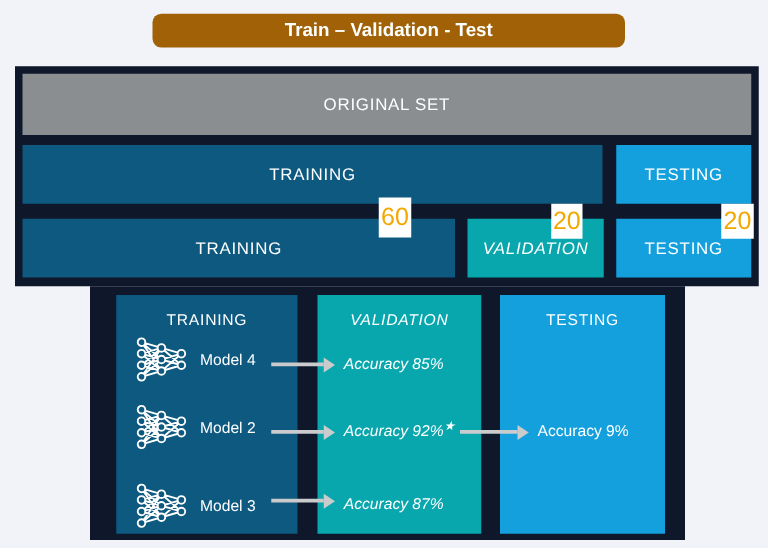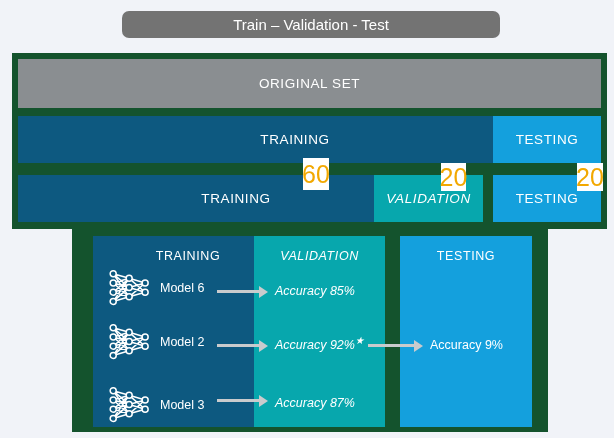--- a/index.html
+++ b/index.html
@@ -5,41 +5,41 @@
   html,body { margin:0; padding:0; }
   body {
     width:614px; height:438px;
     background:#f1f3f8;
     font-family:"Liberation Sans", sans-serif;
     position:relative;
     overflow:hidden;
   }
   .pill {
     position:absolute; left:122px; top:11px; width:378px; height:27px;
-    background:#737373; border-radius:7px;
-    color:#ffffff; font-weight:normal; font-size:15px;
+    background:#a16207; border-radius:7px;
+    color:#ffffff; font-weight:bold; font-size:15px;
     display:flex; align-items:center; justify-content:center;
   }
-  .card { position:absolute; background:#14532d; }
+  .card { position:absolute; background:#0f172a; }
   #card-top { left:12px; top:53px; width:595px; height:176px; }
   #card-bottom { left:72px; top:229px; width:476px; height:203px; }
 
   .block {
     position:absolute;
     display:flex; align-items:center; justify-content:center;
     color:#ffffff; font-size:13.5px; letter-spacing:0.6px;
   }
   .gray { background:#8a8e91; }
-  .dark { background:#0d5980;padding-left:45px; }
+  .dark { background:#0d5980; }
   .teal { background:#07a7ad;font-style:italic; }
   .blue { background:#14a0dd; }
 
   .pct {
     position:absolute; background:#ffffff;
-    color:#f2a800; font-size:25px;
+    color:#f2a800; font-size:20px;
     display:flex; align-items:center; justify-content:center;
     z-index:3;
   }
 
   .col { position:absolute; top:7px; height:191px; color:#ffffff; }
   .col-title {
     position:absolute; top:13px; left:0; right:0;
     text-align:center; font-size:12.5px; letter-spacing:0.6px;
   }
   .model-row {
@@ -115,21 +115,21 @@
             <circle cx="5" cy="16" r="3.6" fill="#0d5980"></circle>
             <circle cx="5" cy="27" r="3.6" fill="#0d5980"></circle>
             <circle cx="5" cy="38" r="3.6" fill="#0d5980"></circle>
           <circle cx="24" cy="10.5" r="3.6" fill="#0d5980"></circle>
             <circle cx="24" cy="21.5" r="3.6" fill="#0d5980"></circle>
             <circle cx="24" cy="32.5" r="3.6" fill="#0d5980"></circle>
           <circle cx="43" cy="16" r="3.6" fill="#0d5980"></circle>
             <circle cx="43" cy="27" r="3.6" fill="#0d5980"></circle>
         </g>
       </svg>
-      <span class="model-label">Model 6</span>
+      <span class="model-label">Model 4</span>
     </div>
 
     <div class="model-row" style="top:87px;">
       <svg class="nn-icon" width="42" height="38" viewBox="0 0 50 44">
         <g stroke="#ffffff" stroke-width="1.8" fill="none">
           <path d="M5 5 L24 10.5 M5 5 L24 21.5 M5 5 L24 32.5 M5 16 L24 10.5 M5 16 L24 21.5 M5 16 L24 32.5 M5 27 L24 10.5 M5 27 L24 21.5 M5 27 L24 32.5 M5 38 L24 10.5 M5 38 L24 21.5 M5 38 L24 32.5 M24 10.5 L43 16 M24 10.5 L43 27 M24 21.5 L43 16 M24 21.5 L43 27 M24 32.5 L43 16 M24 32.5 L43 27"></path>
           <circle cx="5" cy="5" r="3.6" fill="#0d5980"></circle>
             <circle cx="5" cy="16" r="3.6" fill="#0d5980"></circle>
             <circle cx="5" cy="27" r="3.6" fill="#0d5980"></circle>
             <circle cx="5" cy="38" r="3.6" fill="#0d5980"></circle>

